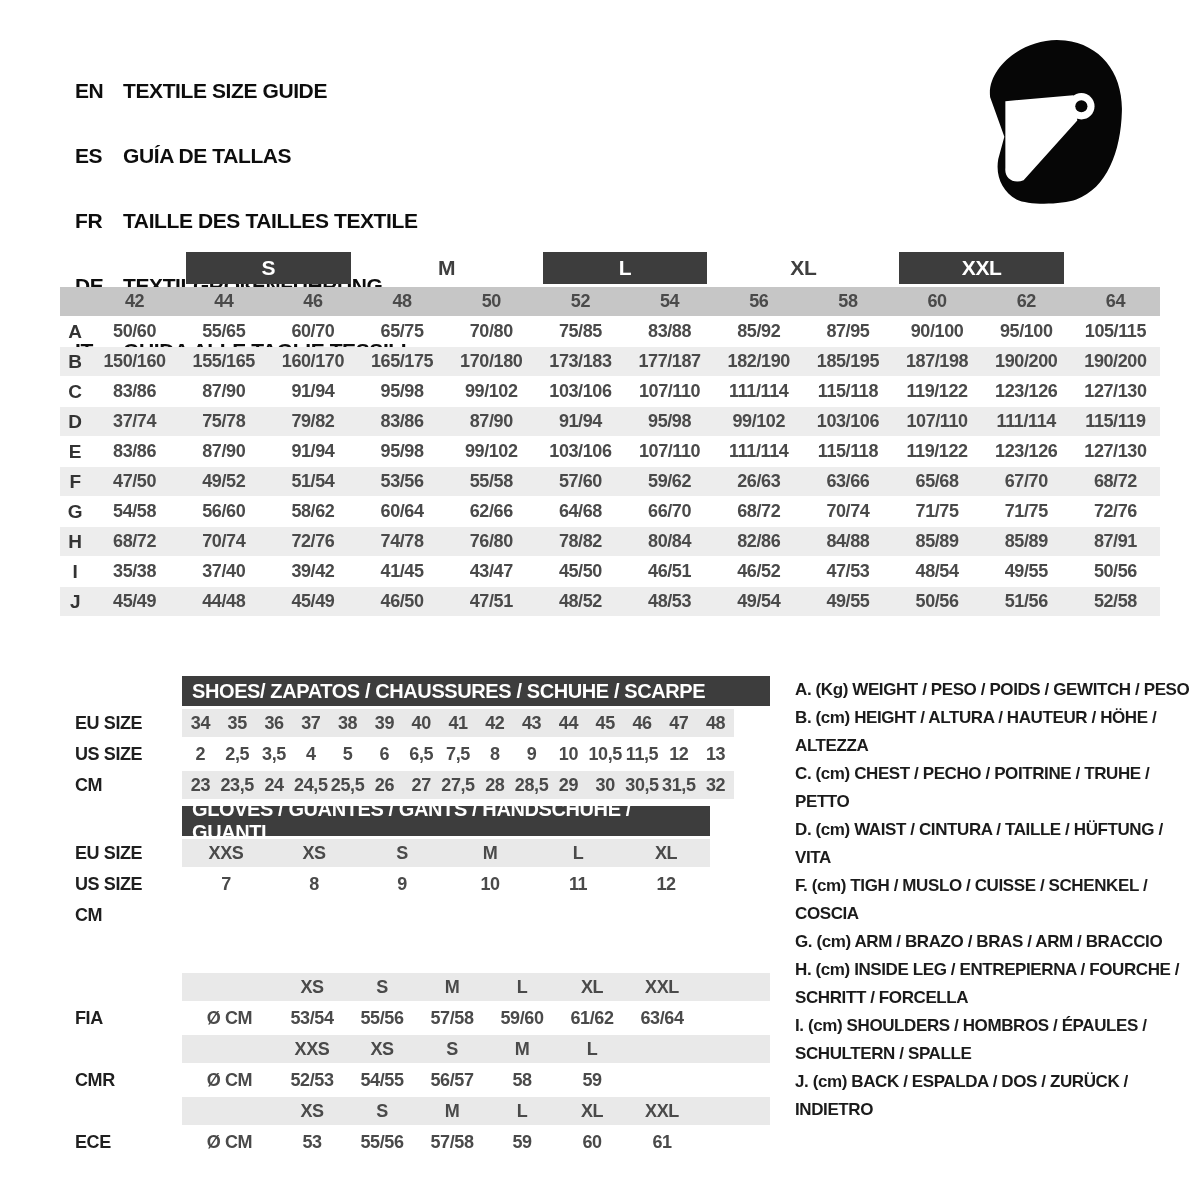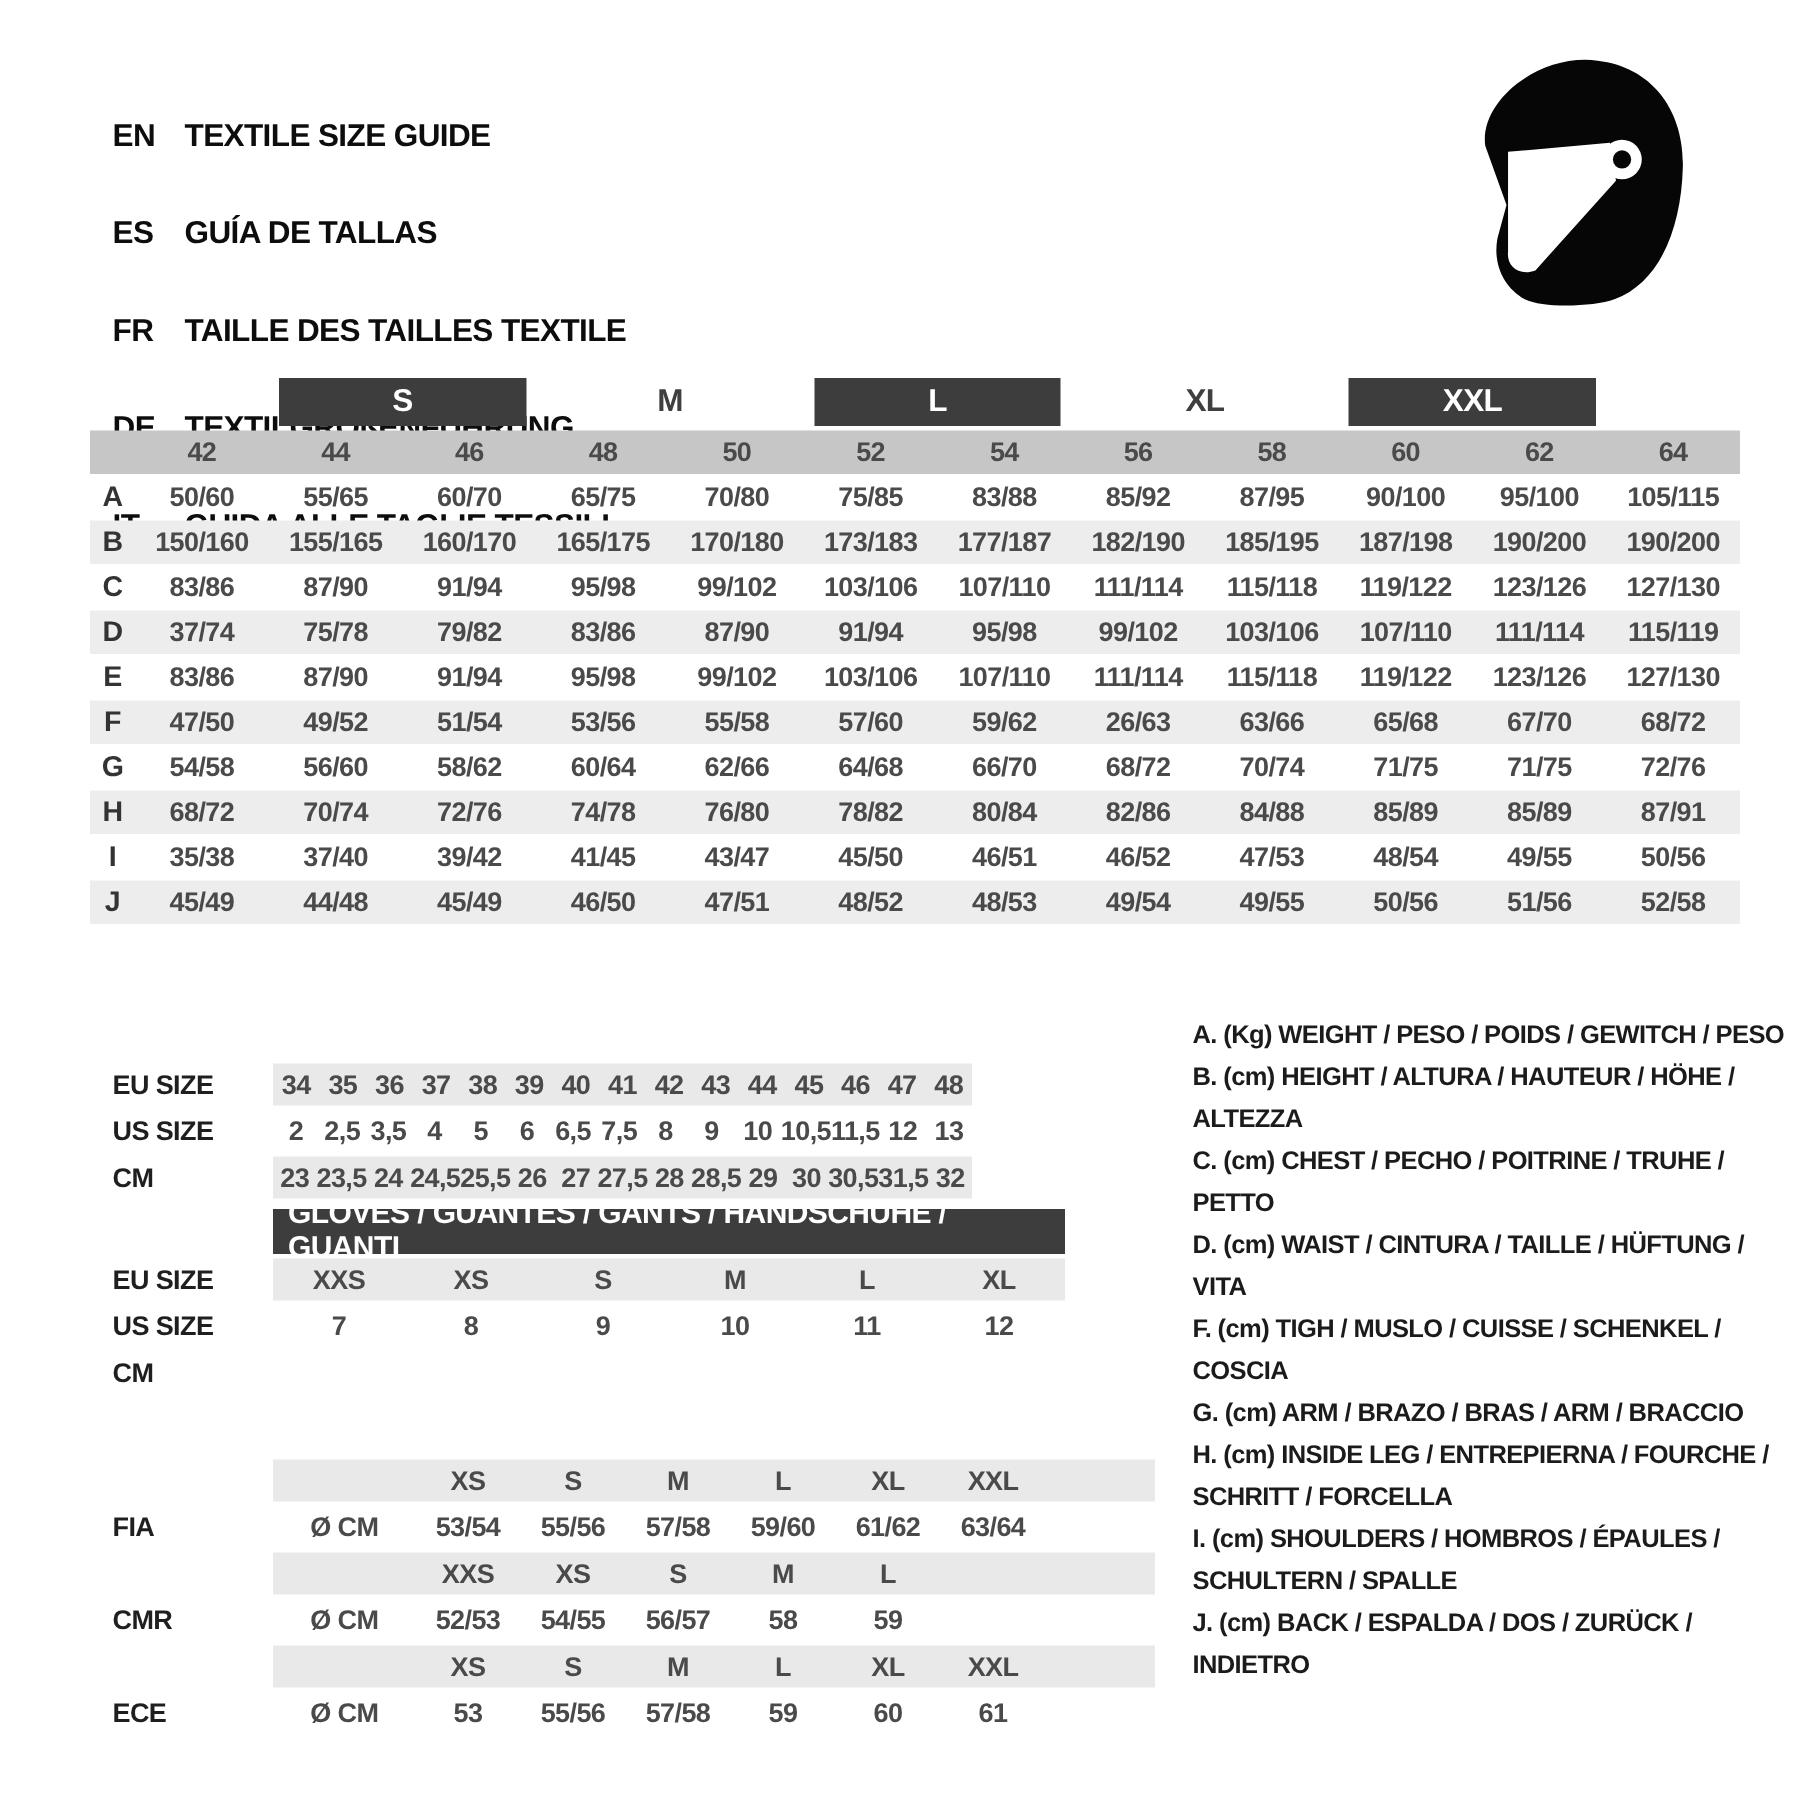--- a/index.html
+++ b/index.html
@@ -34,21 +34,21 @@
   .helmet-tbl{top:940px;}
   .trow{display:flex;height:28px;margin-bottom:3px;align-items:stretch;}
   .rlabel{width:107px;font-size:18px;color:#1f1f1f;display:flex;align-items:center;}
   .bar{background:#3d3d3d;color:#fff;font-size:20px;display:flex;align-items:center;
        padding-left:10px;height:30px;box-sizing:border-box;}
   .title-row{height:30px;}
   .shoes .bar,.helmet-tbl .bar{width:588px;}
   .gloves .bar{width:528px;}
   .vals{display:grid;align-items:center;}
   .vals .cell{font-size:18px;color:#4a4a4a;}
-  .shoes .vals{width:466px;grid-template-columns:repeat(15,1fr);}
+  .shoes .vals{width:552px;grid-template-columns:repeat(15,1fr);}
   .gloves .vals{width:528px;grid-template-columns:repeat(6,1fr);}
   .hgrid{width:588px;grid-template-columns:95px repeat(6,70px);}
   .band{background:#e9e9e9;}
 
   
   .legend{position:absolute;top:676px;left:795px;width:402px;}
   .legend-item{font-size:17px;line-height:28px;color:#1b1b1b;}
 </style>
 </head>
 <body>
@@ -262,20 +262,21 @@
           <span class="cell">50/56</span>
           <span class="cell">51/56</span>
           <span class="cell">52/58</span>
         </div>
       </div>
   </div>
 
   <div class="block shoes">
     <div class="trow title-row">
       <span class="rlabel"></span>
+      <div class="bar">SHOES/ ZAPATOS / CHAUSSURES / SCHUHE / SCARPE</div>
     </div>
     <div>
         <div class="trow">
           <span class="rlabel">EU SIZE</span>
           <div class="vals band">
             <span class="cell">34</span>
             <span class="cell">35</span>
             <span class="cell">36</span>
             <span class="cell">37</span>
             <span class="cell">38</span>

